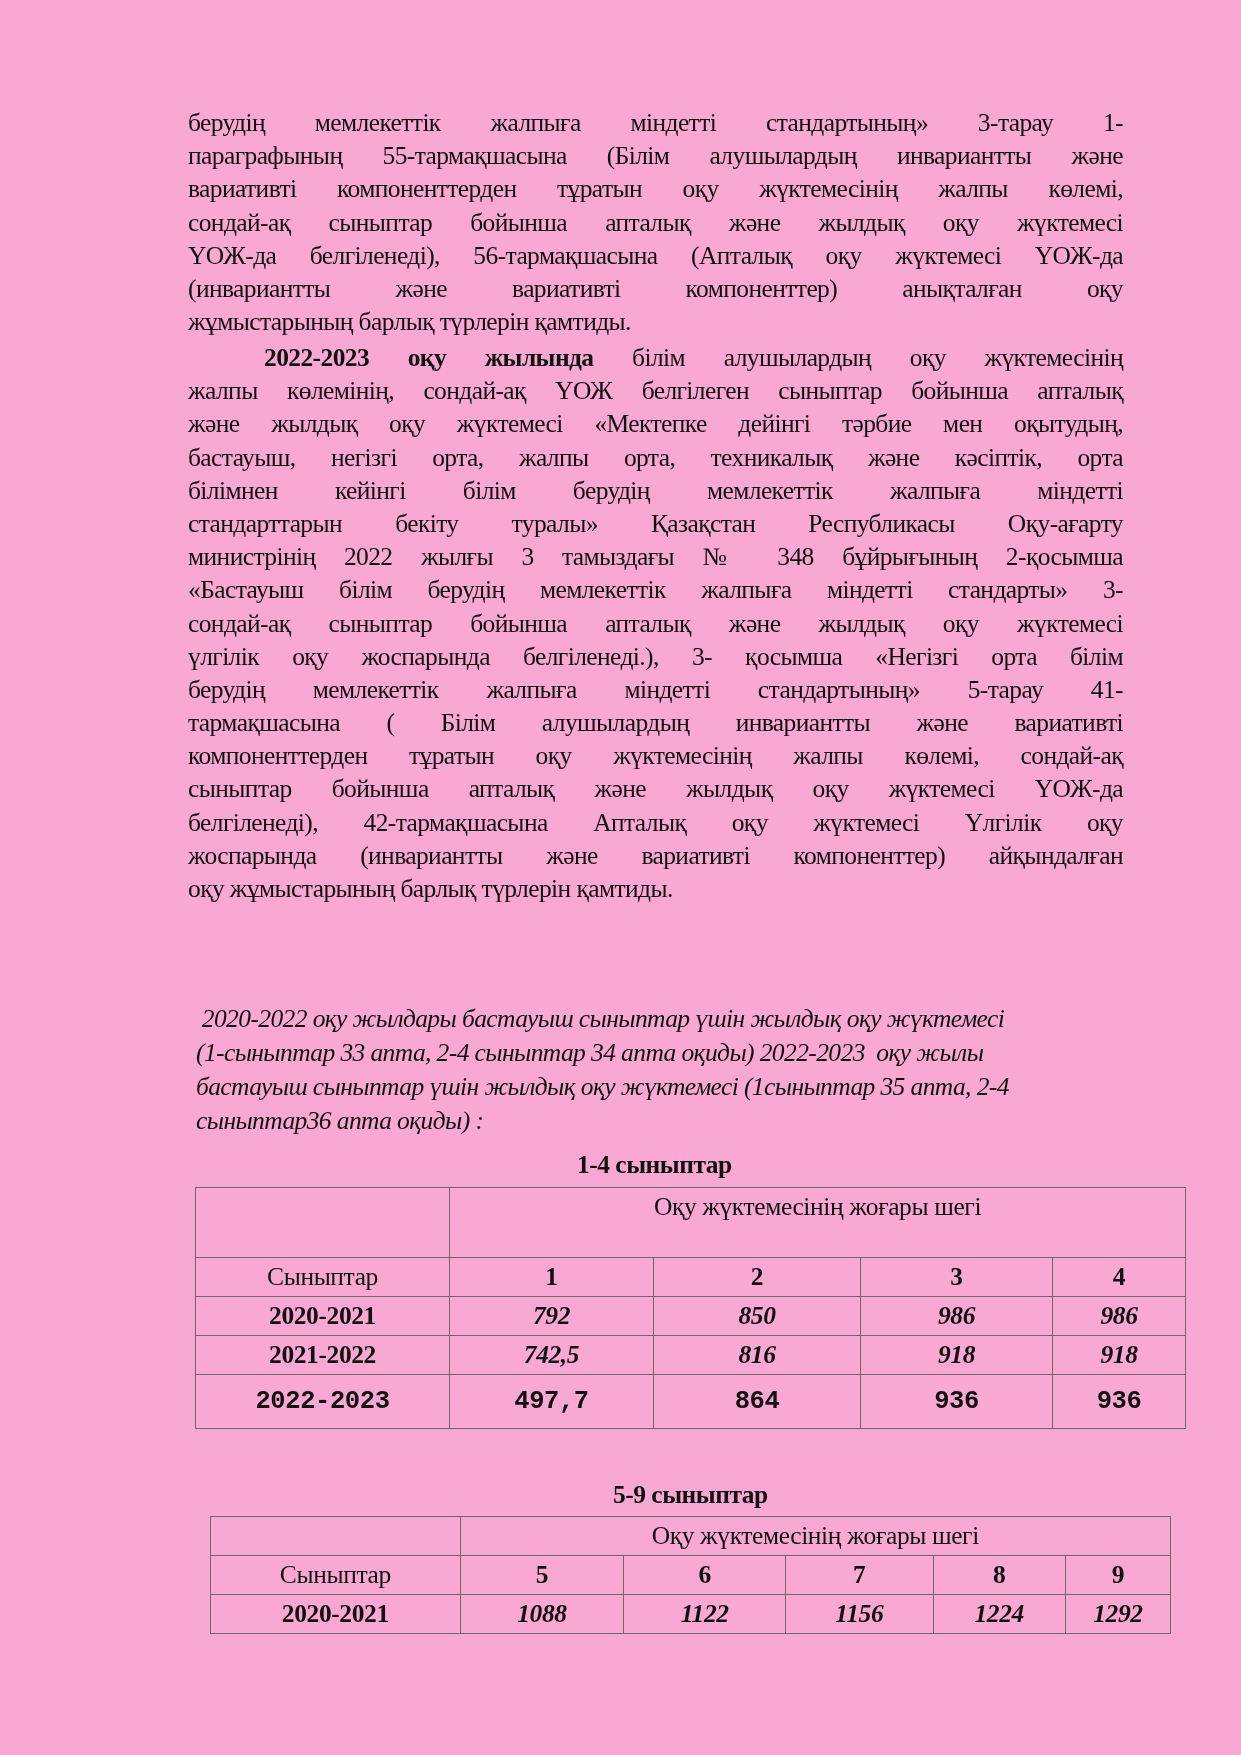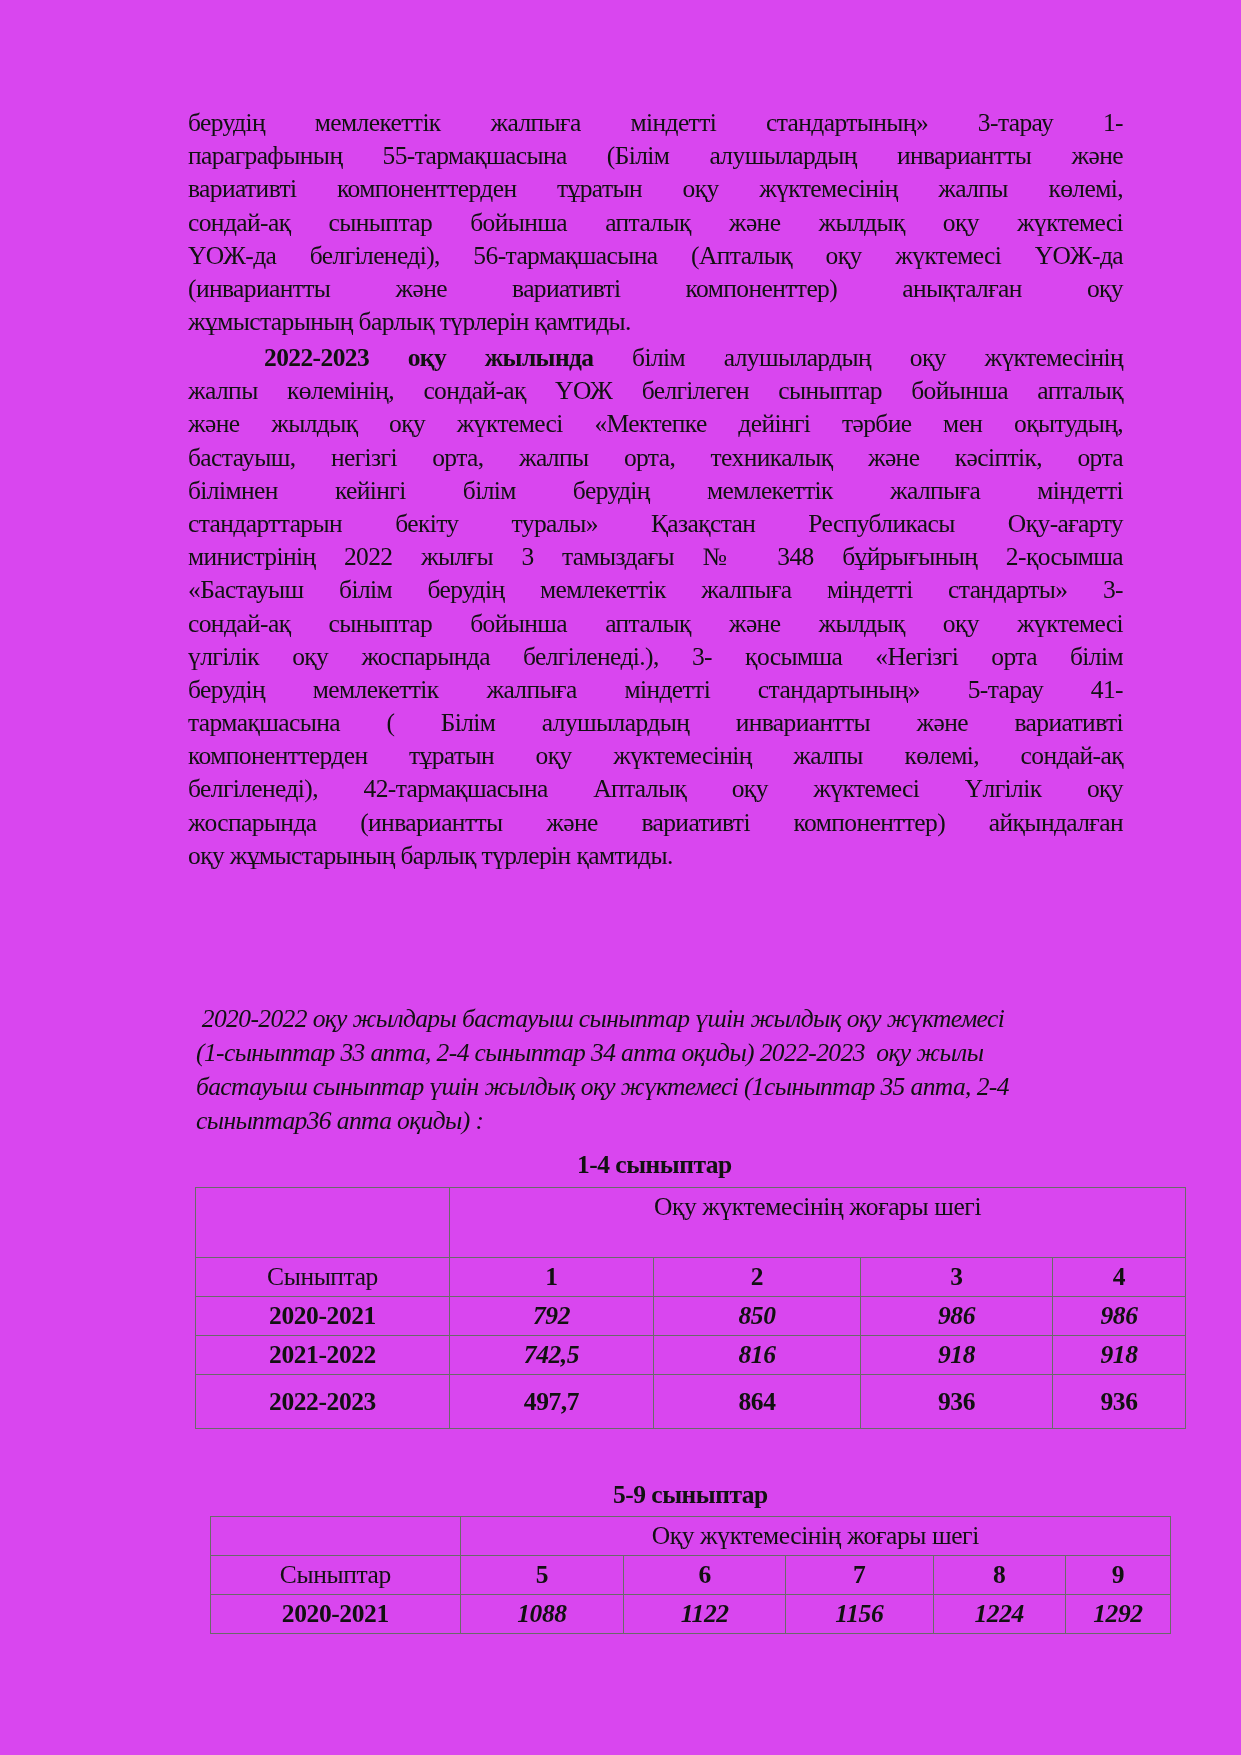--- a/index.html
+++ b/index.html
@@ -1,21 +1,21 @@
 <!DOCTYPE html>
 <html><head>
   <meta charset="utf-8">
   <style>
     html, body { margin: 0; padding: 0; background: #ffffff; }
     body {
       width: 1241px; height: 1755px; position: relative; overflow: hidden;
       font-family: "Liberation Serif", "DejaVu Serif", serif;
       color: #111111;
     }
-    .page { position: absolute; left: 0; top: 0; width: 1241px; height: 1755px; background: #d946ef; }
+    .page { position: absolute; left: 0; top: 0; width: 1241px; height: 1755px; background: #f9a8d4; }
     .text-block {
       position: absolute; left: 188px; width: 935px;
       font-size: 25.5px; line-height: 33.2px;
       letter-spacing: -0.6px;
     }
     .jline {
       display: block; white-space: nowrap;
       text-align: justify; text-align-last: justify;
       height: 33.2px; overflow: visible;
     }
@@ -62,20 +62,21 @@
     <span class="jline">бастауыш, негізгі орта, жалпы орта, техникалық және кәсіптік, орта</span>
     <span class="jline">білімнен кейінгі білім берудің мемлекеттік жалпыға міндетті</span>
     <span class="jline">стандарттарын бекіту туралы» Қазақстан Республикасы Оқу-ағарту</span>
     <span class="jline">министрінің 2022 жылғы 3 тамыздағы № 348  бұйрығының 2-қосымша</span>
     <span class="jline">«Бастауыш білім берудің мемлекеттік жалпыға міндетті стандарты» 3-</span>
     <span class="jline">сондай-ақ сыныптар бойынша апталық және жылдық оқу жүктемесі</span>
     <span class="jline">үлгілік оқу жоспарында белгіленеді.), 3- қосымша «Негізгі орта білім</span>
     <span class="jline">берудің мемлекеттік жалпыға міндетті стандартының» 5-тарау 41-</span>
     <span class="jline">тармақшасына ( Білім алушылардың инвариантты және вариативті</span>
     <span class="jline">компоненттерден тұратын оқу жүктемесінің жалпы көлемі, сондай-ақ</span>
+    <span class="jline">сыныптар бойынша апталық және жылдық оқу жүктемесі ҮОЖ-да</span>
     <span class="jline">белгіленеді), 42-тармақшасына  Апталық оқу жүктемесі Үлгілік оқу</span>
     <span class="jline">жоспарында (инвариантты және вариативті компоненттер) айқындалған</span>
     <span class="jline last">оқу жұмыстарының барлық түрлерін қамтиды.</span>
   </div>
 
   <div class="p3" style="top:1002px;">
     <span class="line" style="white-space:pre;"> 2020-2022 оқу жылдары бастауыш сыныптар үшін жылдық оқу жүктемесі</span>
     <span class="line" style="white-space:pre;">(1-сыныптар 33 апта, 2-4 сыныптар 34 апта оқиды) 2022-2023  оқу жылы</span>
     <span class="line">бастауыш сыныптар үшін жылдық оқу жүктемесі (1сыныптар 35 апта, 2-4</span>
     <span class="line">сыныптар36 апта оқиды) :</span>
@@ -109,21 +110,21 @@
       <td class="it">986</td>
       <td class="it">986</td>
     </tr>
     <tr style="height:39px;">
       <td class="bold">2021-2022</td>
       <td class="it">742,5</td>
       <td class="it">816</td>
       <td class="it">918</td>
       <td class="it">918</td>
     </tr>
-    <tr style="height:54px;">
+    <tr style="height:54px;font-family:Liberation Mono, monospace;">
       <td class="bold">2022-2023</td>
       <td class="bold">497,7</td>
       <td class="bold">864</td>
       <td class="bold">936</td>
       <td class="bold">936</td>
     </tr>
   </tbody>
     </table>
 
   <div class="tbl-title" style="left:577px; top:1480px;margin-left:36px;">5-9 сыныптар</div>

